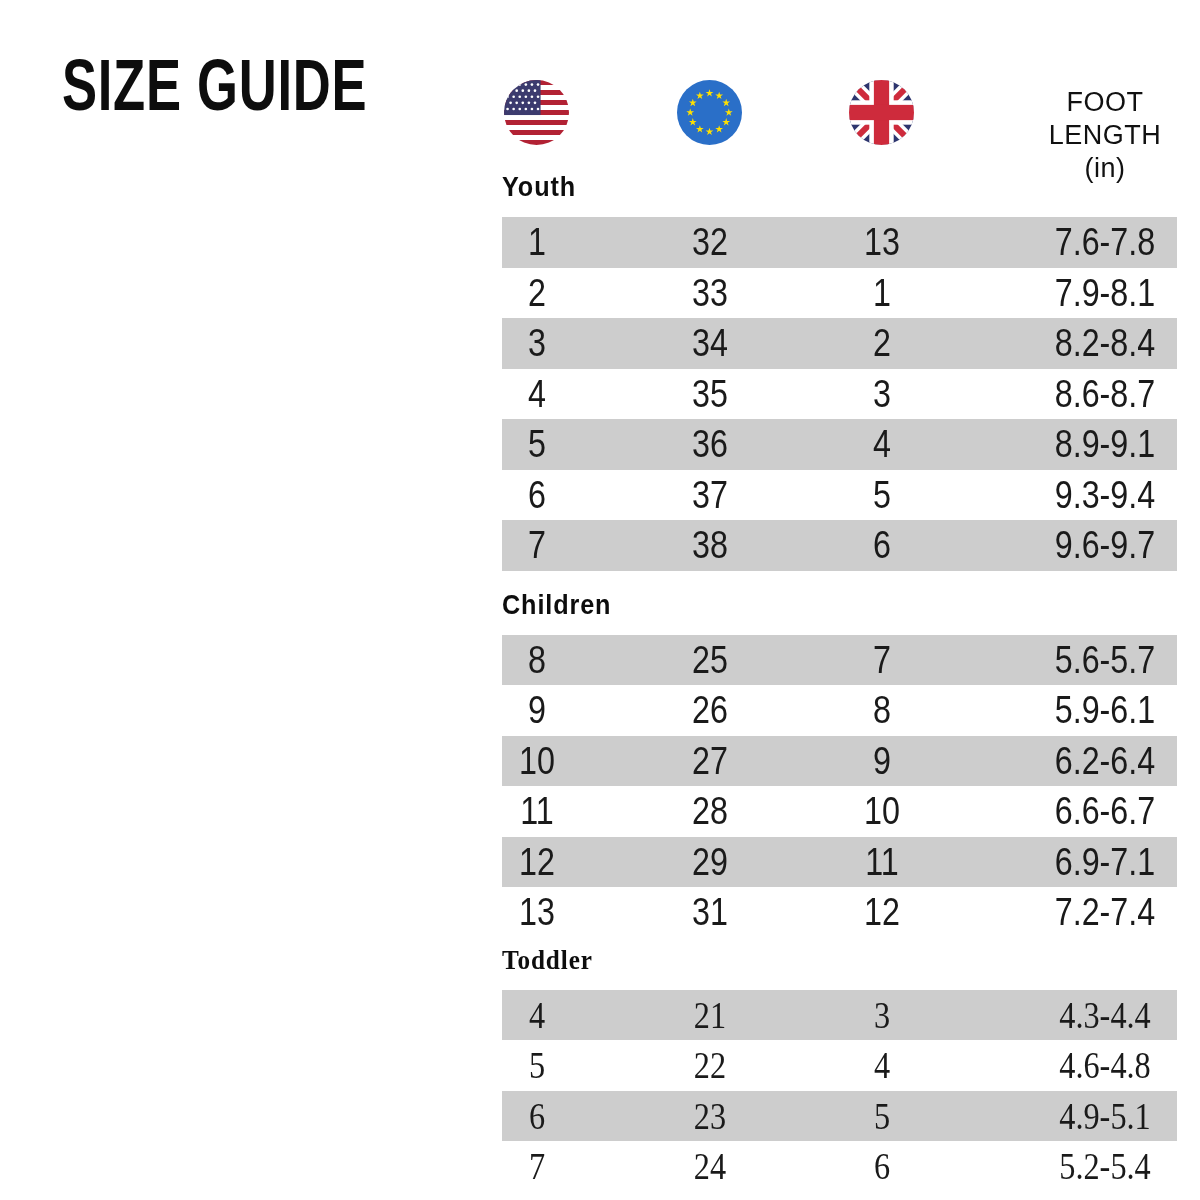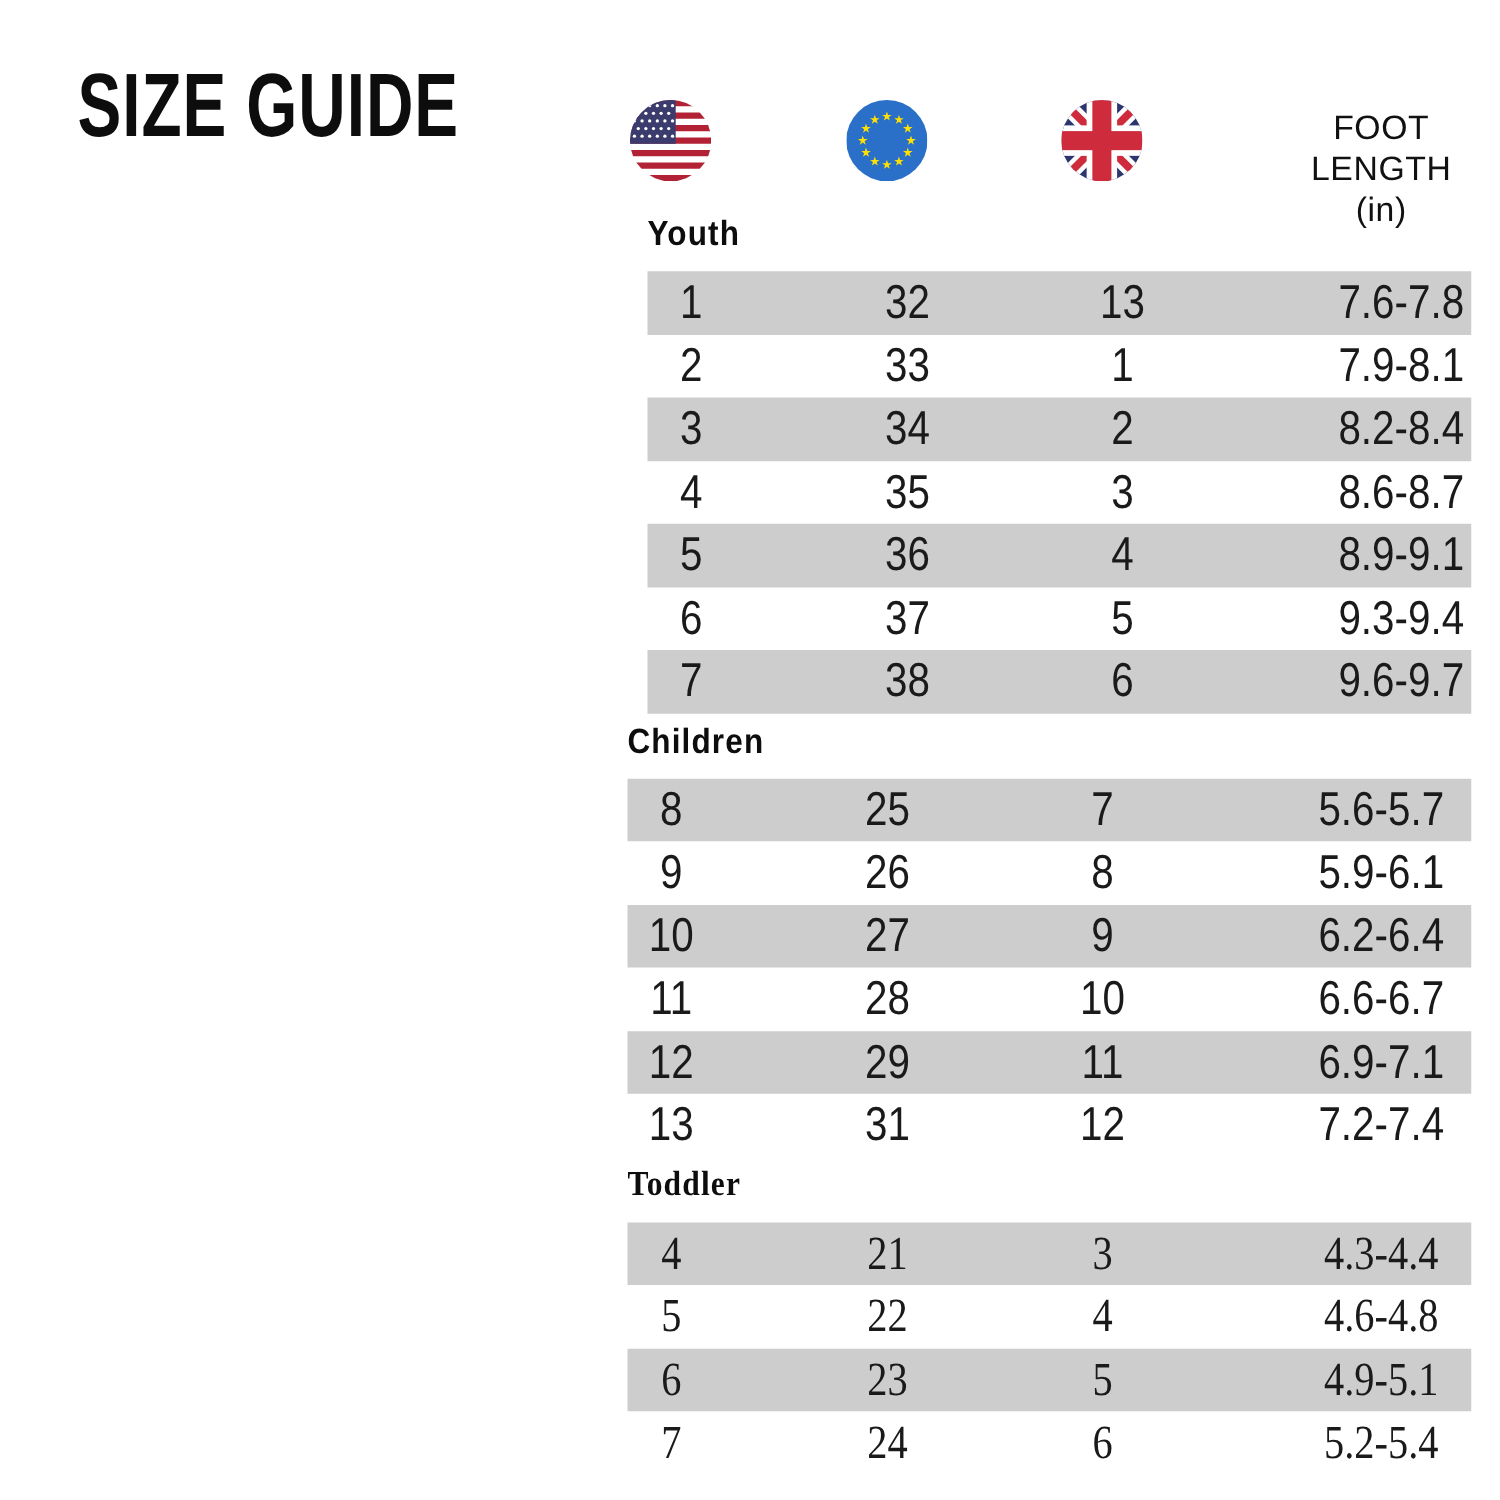--- a/index.html
+++ b/index.html
@@ -72,22 +72,22 @@
     text-align: center;
     font-size: 27px;
     line-height: 33px;
     font-weight: 400;
     letter-spacing: 0.5px;
     color: #111111;
   }
 
   .sections { position: relative; }
   .section { position: relative; }
-  .section:nth-child(1) { margin-top: 155px; margin-left: 16px; }
-  .section:nth-child(2) { margin-top: 6px; }
+  .section:nth-child(1) { margin-top: 155px; }
+  .section:nth-child(2) { margin-top: 18px; }
   .section:nth-child(3) { margin-top: 6px; font-family: Liberation Serif, serif; }
   .section-label {
     font-size: 28px;
     font-weight: 700;
     line-height: 31px;
     letter-spacing: 1px;
     margin-bottom: 15px;
     color: #0d0d0d;
     transform: scaleX(0.9);
     transform-origin: left center;

